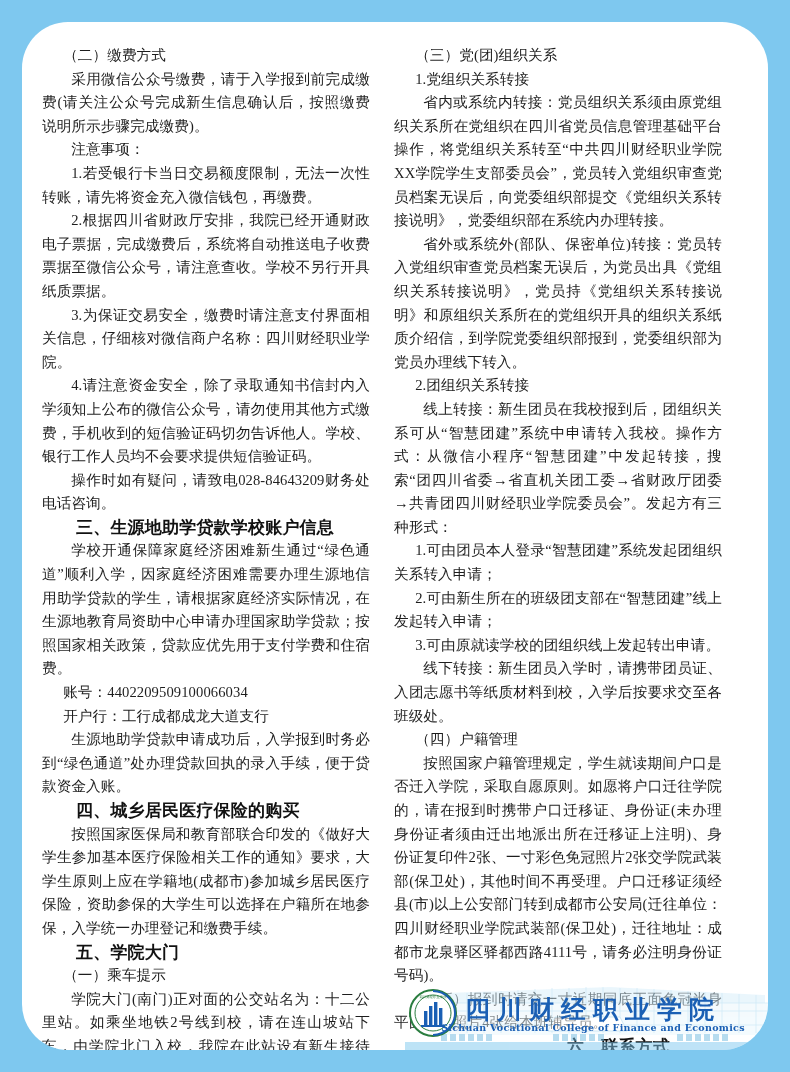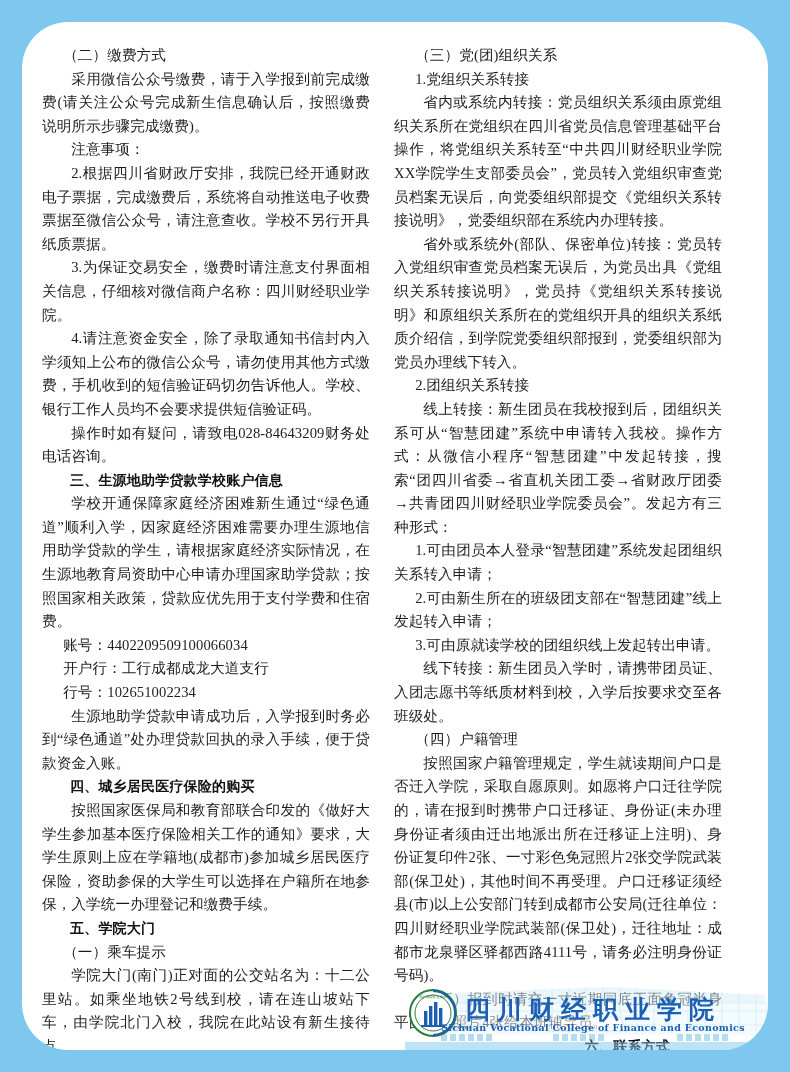--- a/index.html
+++ b/index.html
@@ -52,21 +52,21 @@
     text-align: justify;
     text-justify: inter-ideograph;
     letter-spacing: 0.1px;
   }
   p.indent { text-indent: 2em; }
   p.sub { text-indent: 1.45em; }
 
   h2.section {
     margin: 0;
     font-family: "DejaVu Sans", "Liberation Sans", sans-serif;
-    font-size: 14px;
+    font-size: 17px;
     line-height: 23.6px;
     font-weight: bold;
     color: #111111;
     text-indent: 2em;
     letter-spacing: 0.2px;
   }
   h2.section.center {
     text-indent: 0;
     text-align: right;
     padding-right: 52px;
@@ -89,30 +89,30 @@
 <div class="page">
   <div class="sheet">
 
     <div class="cols">
 
       <div class="col left">
 
         <p class="sub">（二）缴费方式</p>
         <p class="indent">采用微信公众号缴费，请于入学报到前完成缴费(请关注公众号完成新生信息确认后，按照缴费说明所示步骤完成缴费)。</p>
         <p class="indent">注意事项：</p>
+        <p class="indent">1.若受银行卡当日交易额度限制，无法一次性转账，请先将资金充入微信钱包，再缴费。</p>
         <p class="indent">2.根据四川省财政厅安排，我院已经开通财政电子票据，完成缴费后，系统将自动推送电子收费票据至微信公众号，请注意查收。学校不另行开具纸质票据。</p>
         <p class="indent">3.为保证交易安全，缴费时请注意支付界面相关信息，仔细核对微信商户名称：四川财经职业学院。</p>
         <p class="indent">4.请注意资金安全，除了录取通知书信封内入学须知上公布的微信公众号，请勿使用其他方式缴费，手机收到的短信验证码切勿告诉他人。学校、银行工作人员均不会要求提供短信验证码。</p>
         <p class="indent">操作时如有疑问，请致电028-84643209财务处电话咨询。</p>
 
         <h2 class="section">三、生源地助学贷款学校账户信息</h2>
         <p class="indent">学校开通保障家庭经济困难新生通过“绿色通道”顺利入学，因家庭经济困难需要办理生源地信用助学贷款的学生，请根据家庭经济实际情况，在生源地教育局资助中心申请办理国家助学贷款；按照国家相关政策，贷款应优先用于支付学费和住宿费。</p>
         <p class="sub">账号：4402209509100066034</p>
         <p class="sub">开户行：工行成都成龙大道支行</p>
-        <p class="sub">行号：102651002234</p>
         <p class="indent">生源地助学贷款申请成功后，入学报到时务必到“绿色通道”处办理贷款回执的录入手续，便于贷款资金入账。</p>
 
         <h2 class="section">四、城乡居民医疗保险的购买</h2>
         <p class="indent">按照国家医保局和教育部联合印发的《做好大学生参加基本医疗保险相关工作的通知》要求，大学生原则上应在学籍地(成都市)参加城乡居民医疗保险，资助参保的大学生可以选择在户籍所在地参保，入学统一办理登记和缴费手续。</p>
 
         <h2 class="section">五、学院大门</h2>
         <p class="sub">（一）乘车提示</p>
         <p class="indent">学院大门(南门)正对面的公交站名为：十二公里站。如乘坐地铁2号线到校，请在连山坡站下车，由学院北门入校，我院在此站设有新生接待点。</p>
 
       </div>

